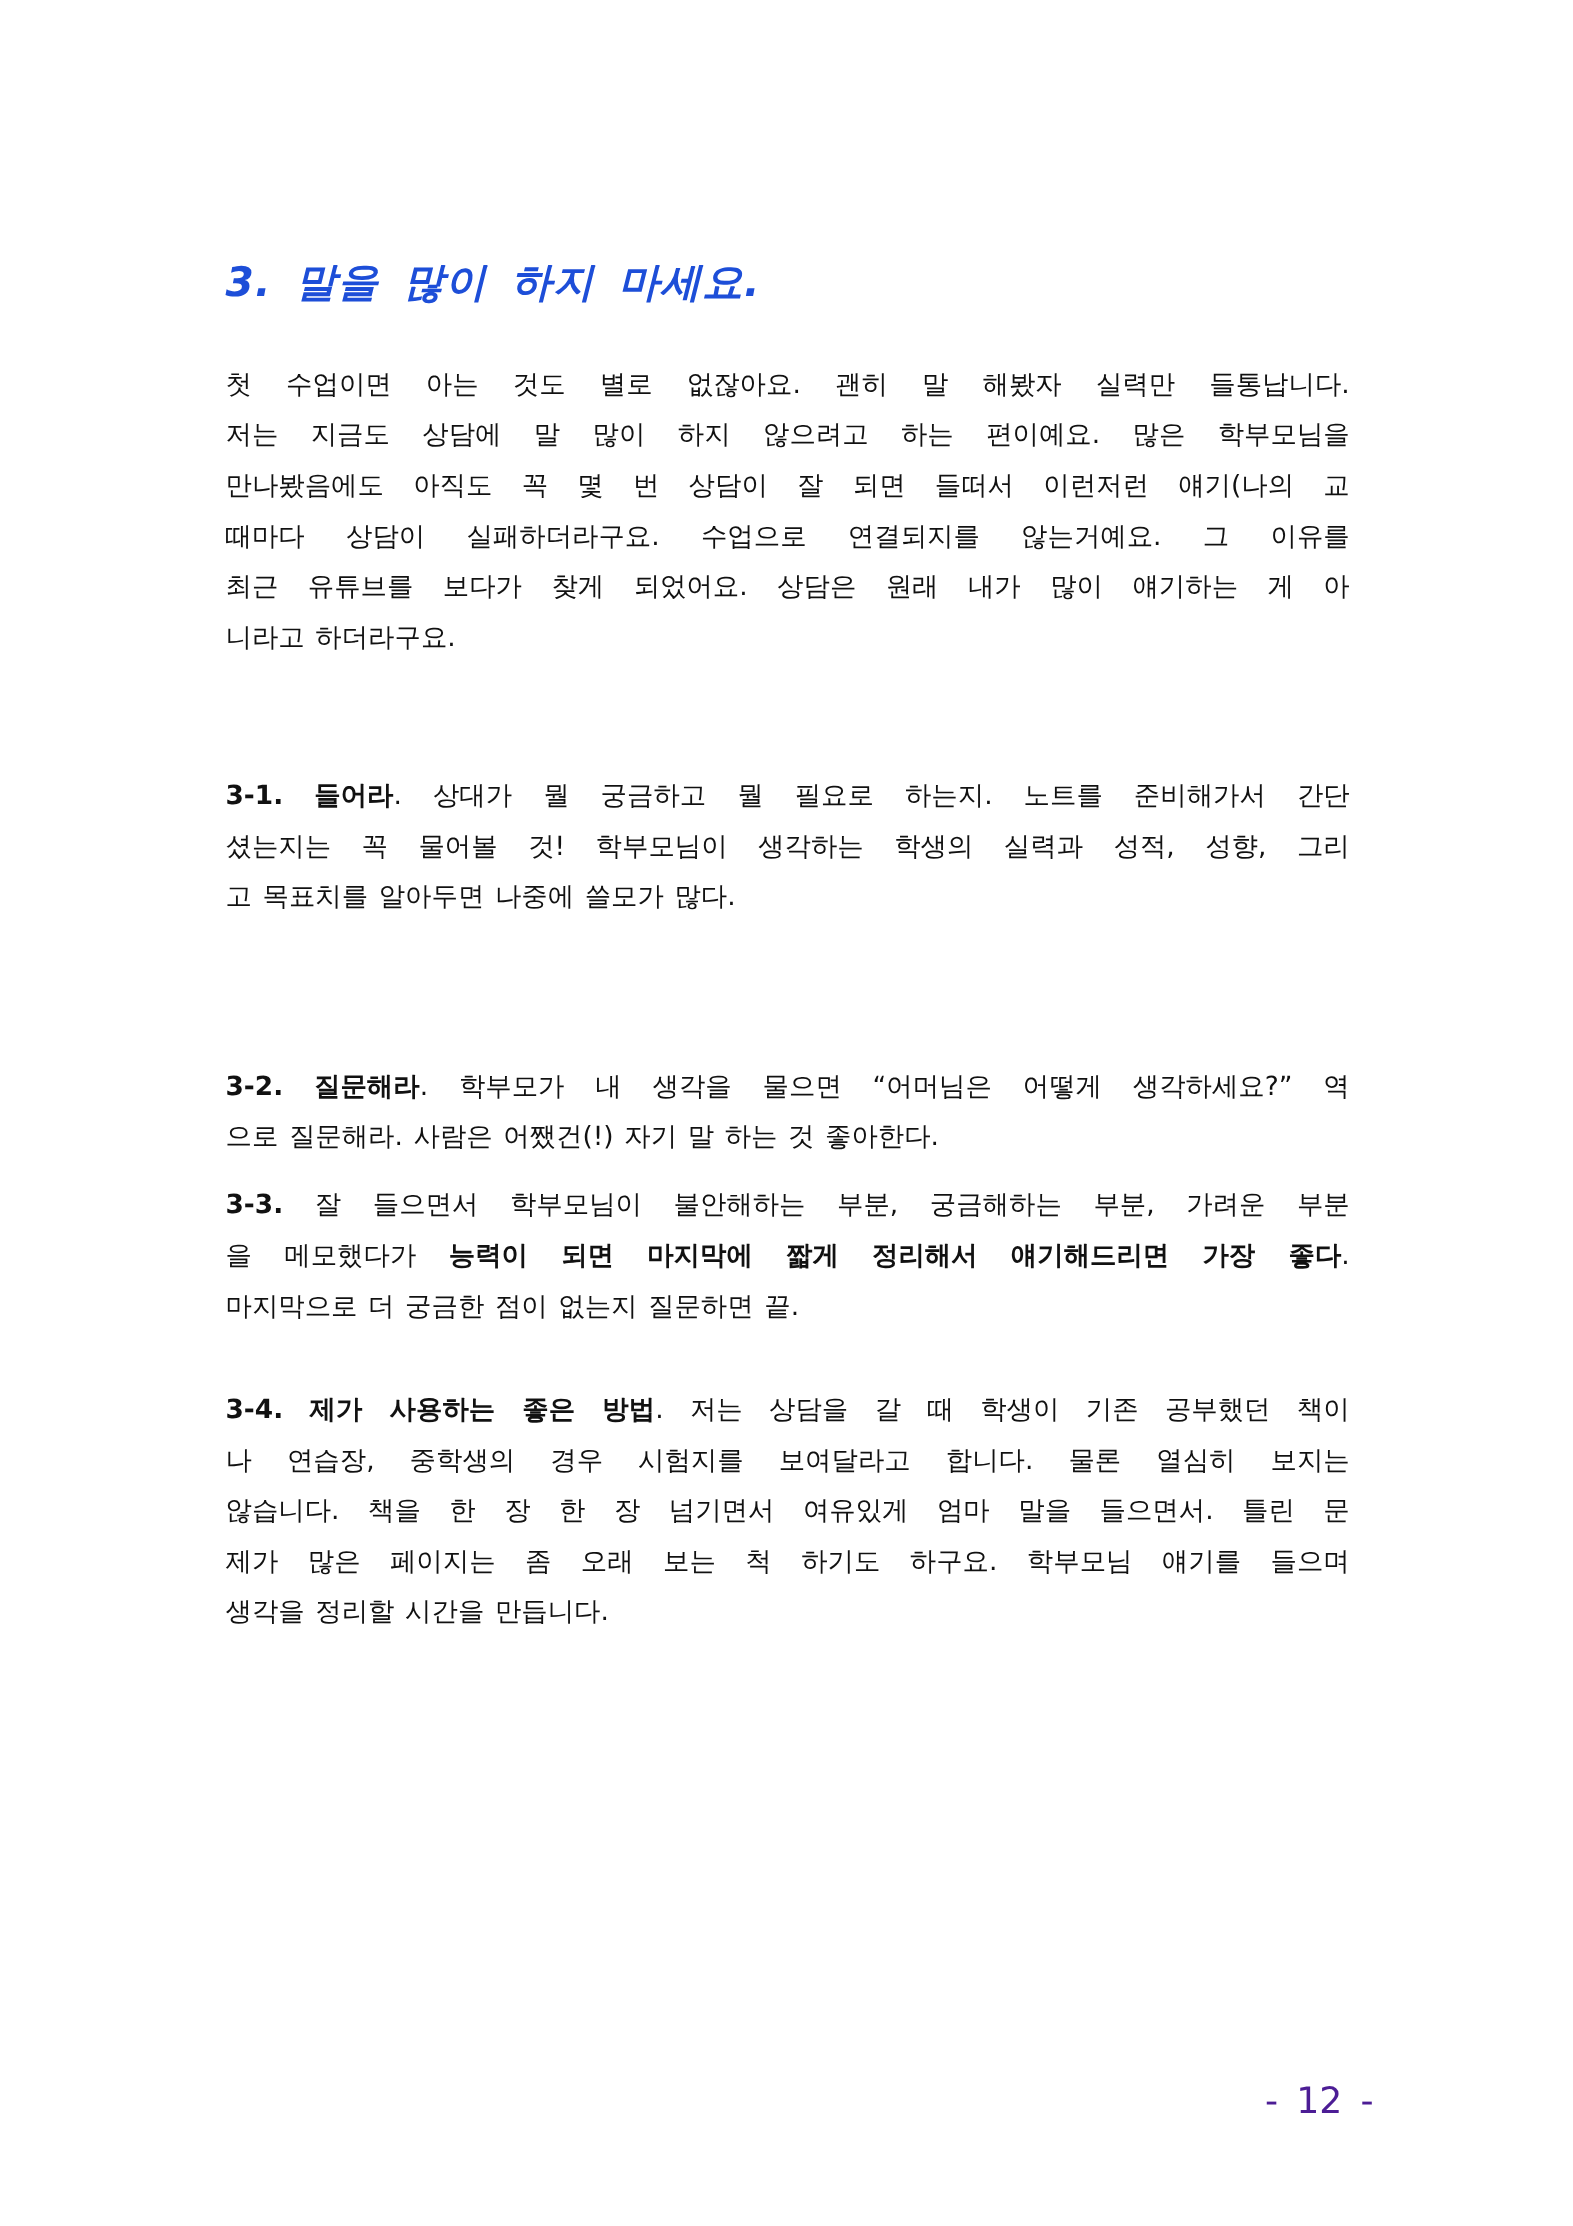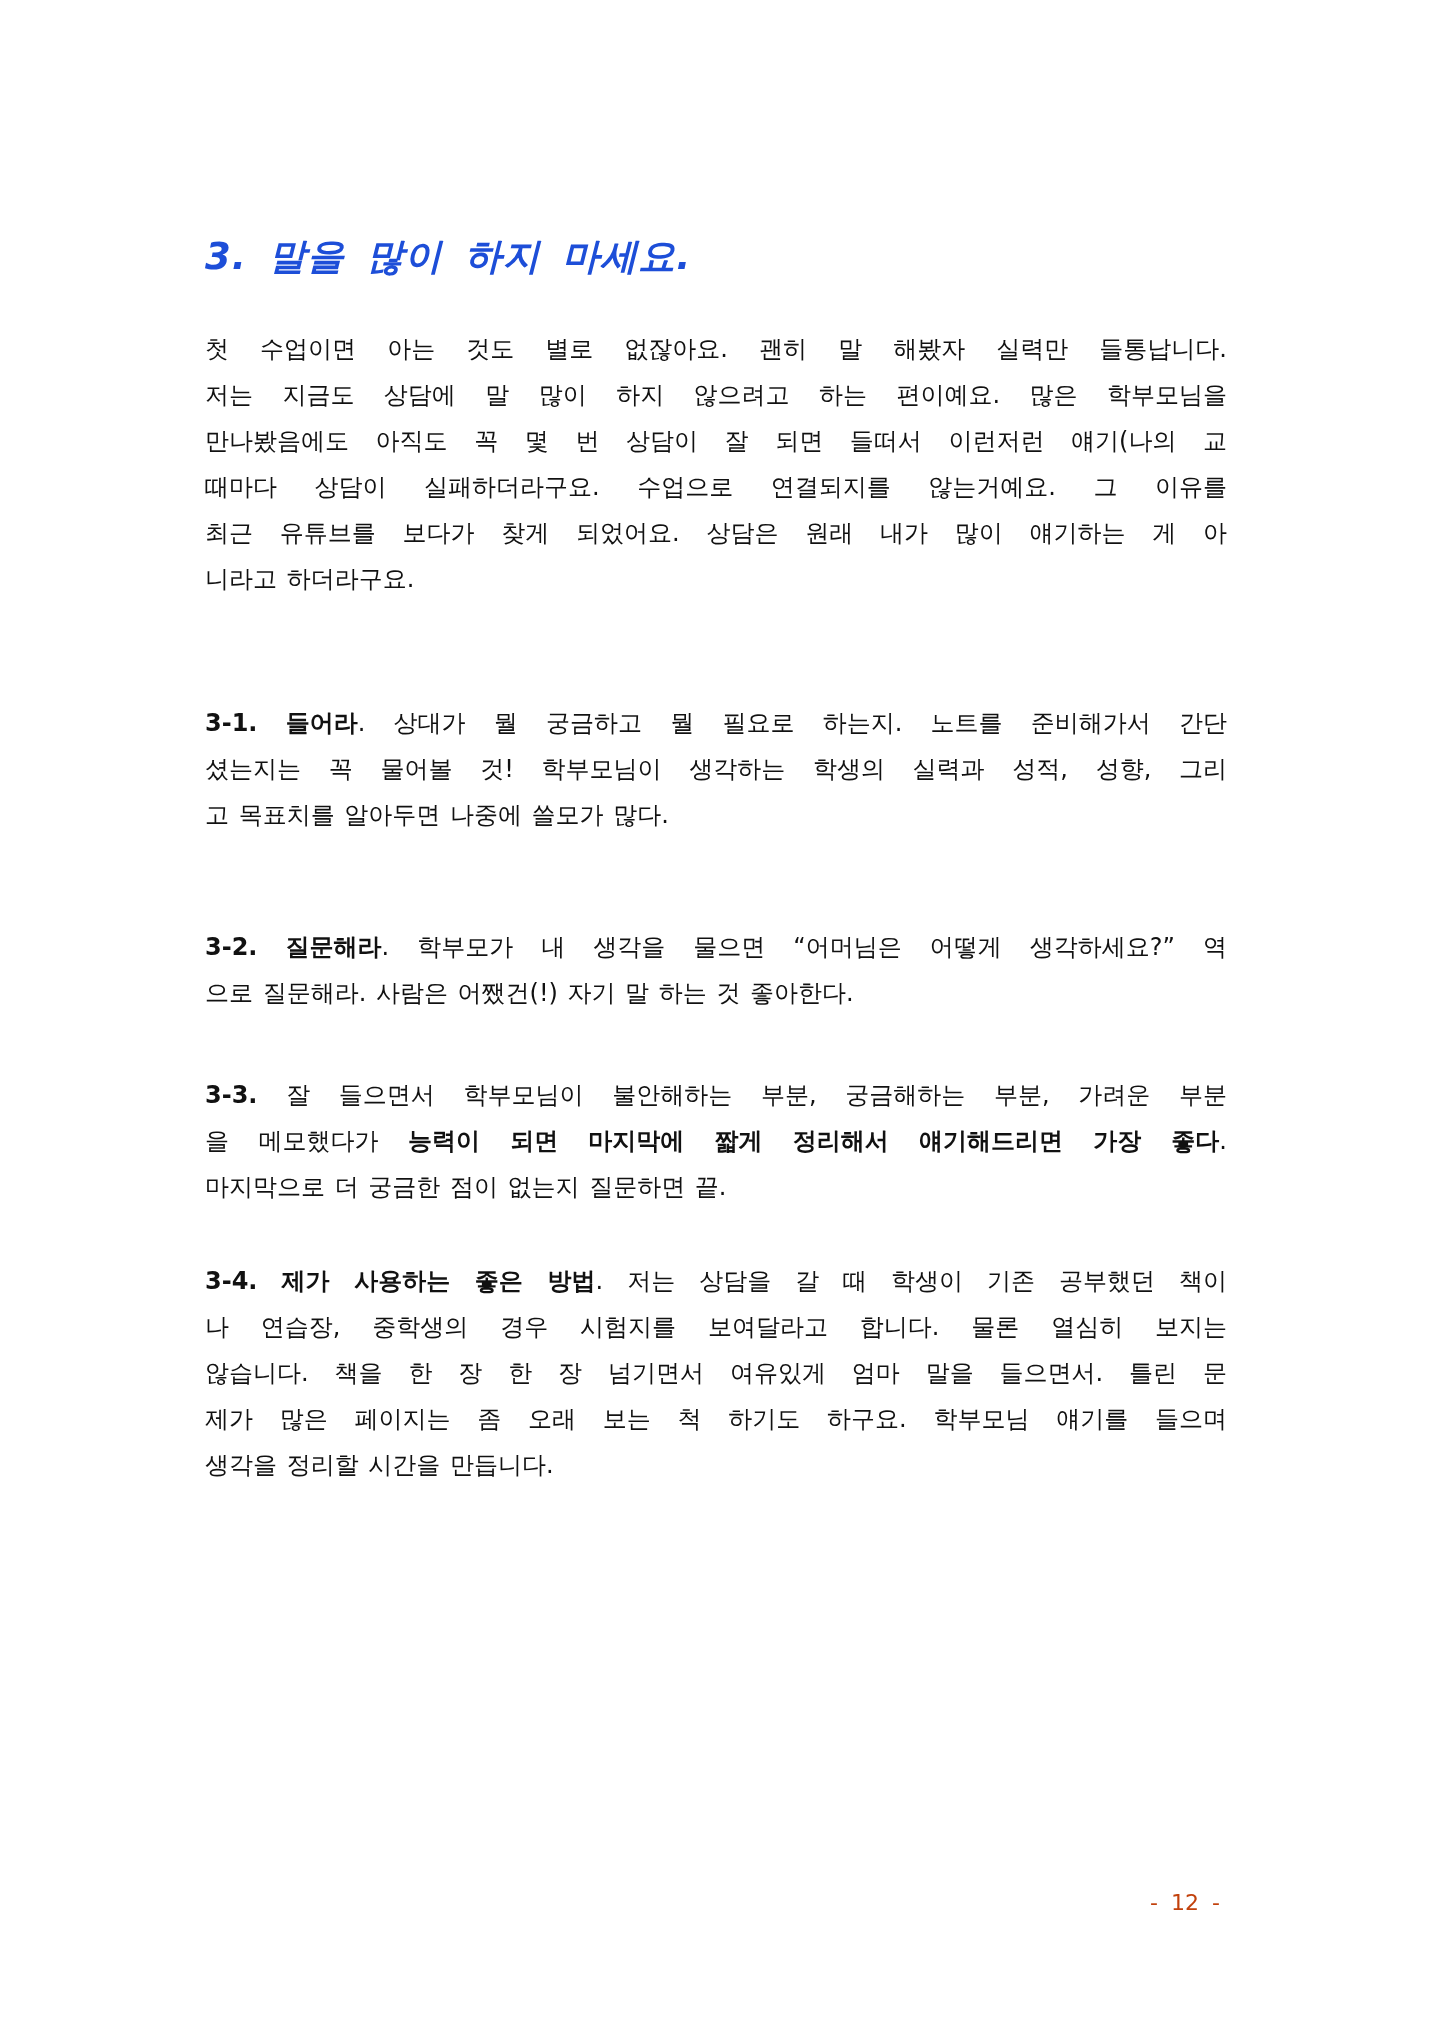--- a/index.html
+++ b/index.html
@@ -21,21 +21,21 @@
     .line {
       display: block; height: 46px; line-height: 46px;
       font-size: 24px; white-space: nowrap;
       text-align: justify; text-align-last: justify;
       word-spacing: 2px;
     }
     .line.last { text-align-last: left; }
     .b { font-weight: bold; }
     .pagenum {
       position: absolute; left: 1150px; top: 1890px;
-      font-size: 22px; color: #c2410c; white-space: nowrap; word-spacing: 6px;
+      font-size: 33px; color: #4c1d95; white-space: nowrap; word-spacing: 6px;
     }
   </style>
 </head>
 <body>
 
 <div class="page">
 
   <div class="heading">3. 말을 많이 하지 마세요.</div>
 
   <div class="para" style="top:326px;">
@@ -46,21 +46,21 @@
     <span class="line">최근 유튜브를 보다가 찾게 되었어요. 상담은 원래 내가 많이 얘기하는 게 아</span>
     <span class="line last">니라고 하더라구요.</span>
   </div>
 
   <div class="para" style="top:700px;">
     <span class="line"><span class="b">3-1.</span> <span class="b">들어라</span><span>. 상대가 뭘 궁금하고 뭘 필요로 하는지. 노트를 준비해가서 간단</span></span>
     <span class="line">셨는지는 꼭 물어볼 것! 학부모님이 생각하는 학생의 실력과 성적, 성향, 그리</span>
     <span class="line last">고 목표치를 알아두면 나중에 쓸모가 많다.</span>
   </div>
 
-  <div class="para" style="top:924px;">
+  <div class="para" style="top:964px;">
     <span class="line"><span class="b">3-2.</span> <span class="b">질문해라</span><span>. 학부모가 내 생각을 물으면 “어머님은 어떻게 생각하세요?” 역</span></span>
     <span class="line last">으로 질문해라. 사람은 어쨌건(!) 자기 말 하는 것 좋아한다.</span>
   </div>
 
   <div class="para" style="top:1072px;">
     <span class="line"><span class="b">3-3.</span><span> 잘 들으면서 학부모님이 불안해하는 부분, 궁금해하는 부분, 가려운 부분</span></span>
     <span class="line"><span>을 메모했다가 </span><span class="b">능력이 되면 마지막에 짧게 정리해서 얘기해드리면 가장 좋다</span><span>.</span></span>
     <span class="line last">마지막으로 더 궁금한 점이 없는지 질문하면 끝.</span>
   </div>
 

